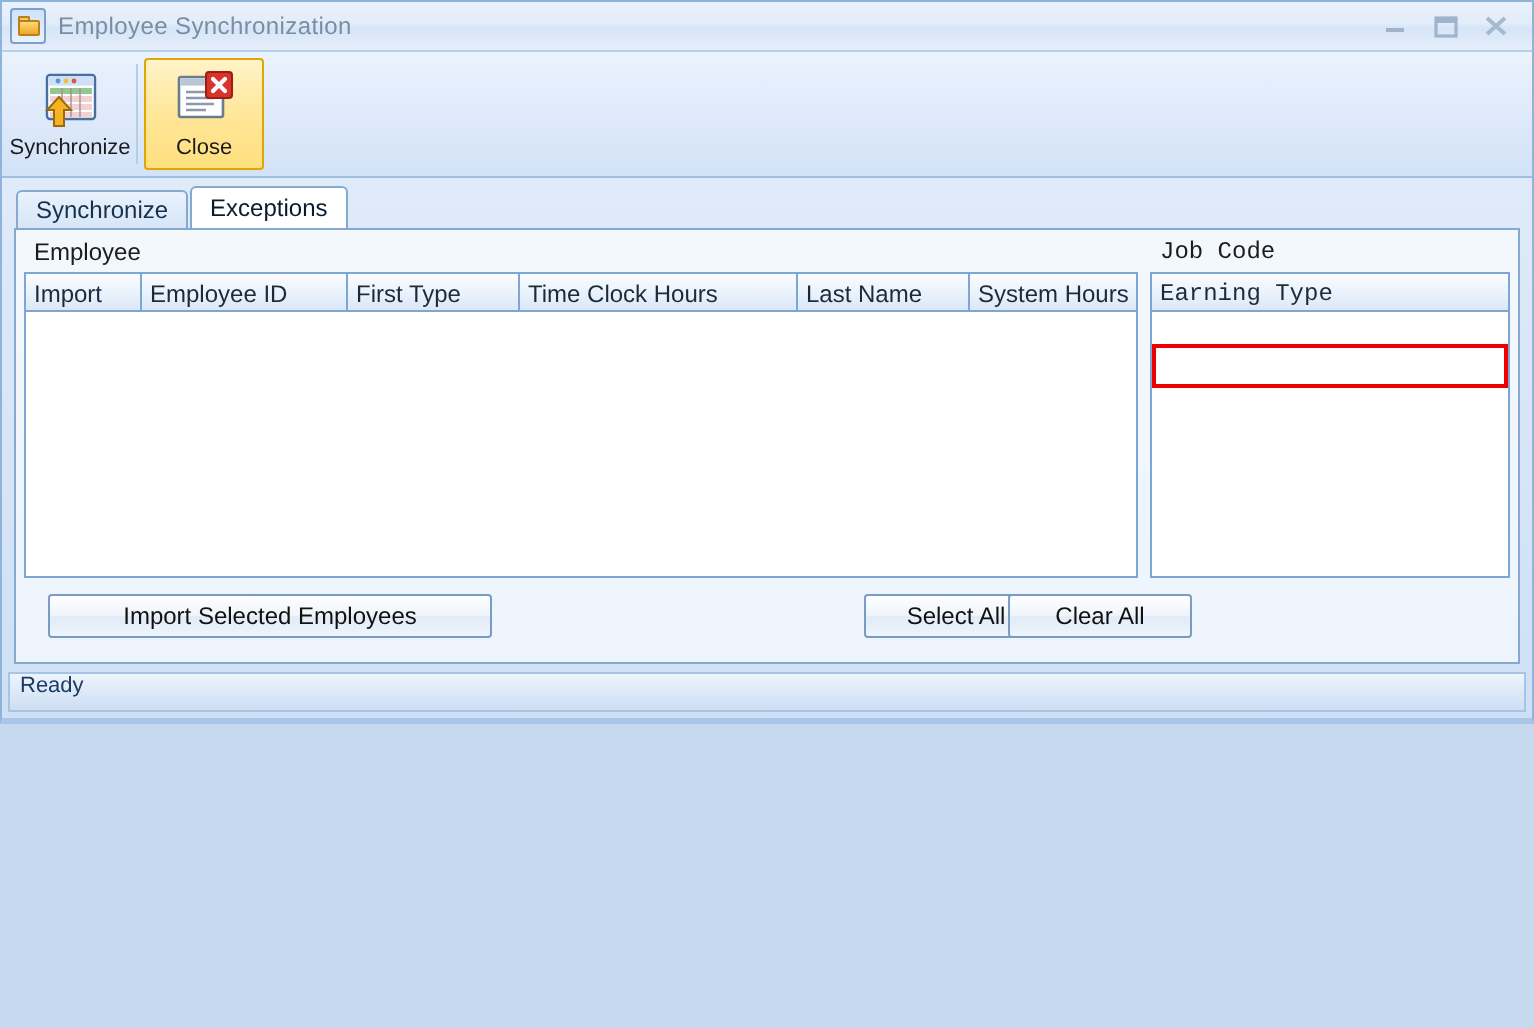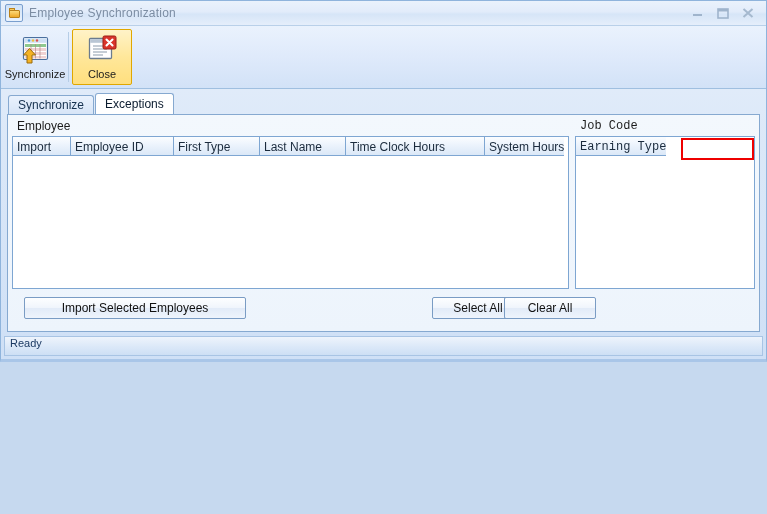--- a/index.html
+++ b/index.html
@@ -182,21 +182,21 @@
     font-size: 12px;
     color: #1c1c1c;
     padding: 0 0 3px 5px;
     white-space: nowrap;
   }
   .grid {
     flex: 1 1 auto;
     background: #ffffff;
     border: 1px solid #7ea6d2;
     display: flex;
-    flex-direction: row;
+    flex-direction: column;
     min-height: 0;
     overflow: hidden;
     gap: 15px;
   }
   .grid-head {
     display: flex;
     flex: 0 0 19px;
     height: 19px;
   }
   .gcol {
@@ -353,22 +353,22 @@
 
     <div id="panes">
 
       <div class="groupbox" id="employee-pane">
         <div class="gb-label">Employee</div>
         <div class="grid">
           <div class="grid-head">
             <div class="gcol" style="width:58px">Import</div>
             <div class="gcol" style="width:103px">Employee ID</div>
             <div class="gcol" style="width:86px">First Type</div>
+            <div class="gcol" style="width:139px">Time Clock Hours</div>
             <div class="gcol" style="width:86px">Last Name</div>
-            <div class="gcol" style="width:139px">Time Clock Hours</div>
             <div class="gcol" style="flex:1 1 auto">System Hours</div>
           </div>
           <div class="grid-body"></div>
         </div>
       </div>
 
       <div class="groupbox" id="jobcode-pane">
         <div class="gb-label">Job Code</div>
         <div class="grid">
           <div class="grid-head">

